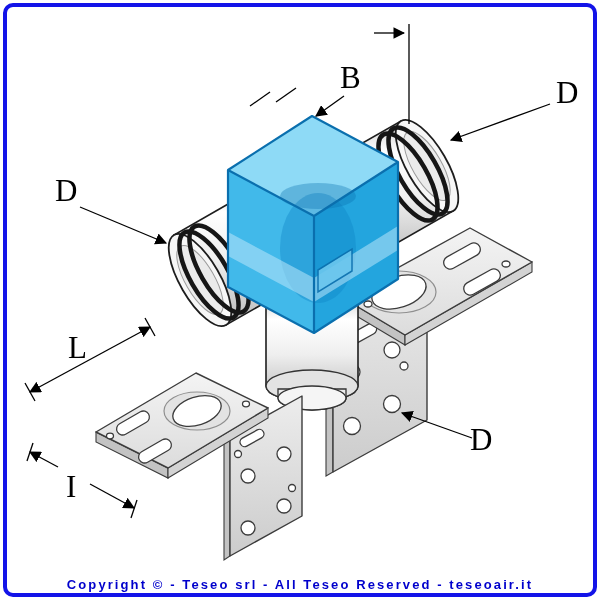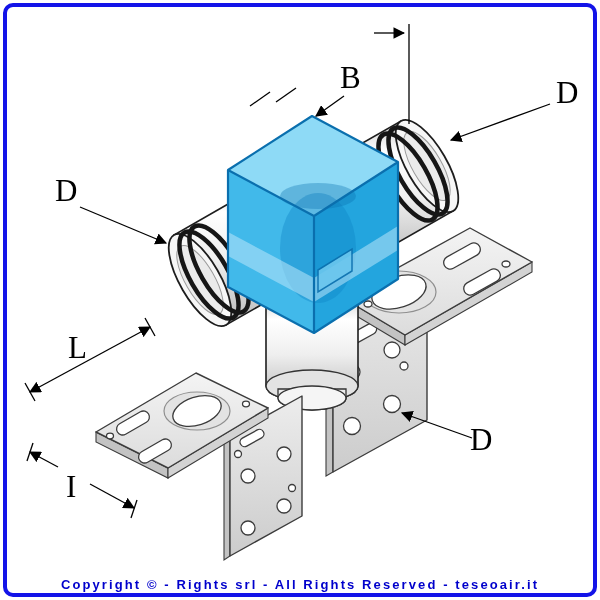--- a/index.html
+++ b/index.html
@@ -162,14 +162,14 @@
     <text class="dim-label" x="340" y="88">B</text>
     <text class="dim-label" x="556" y="103">D</text>
     <text class="dim-label" x="55" y="201">D</text>
     <text class="dim-label" x="470" y="450">D</text>
     <text class="dim-label" x="68" y="358">L</text>
     <text class="dim-label" x="66" y="497">I</text>
   </svg>
 
   <div class="frame"></div>
 
-  <div class="copyright">Copyright © - Rights srl - All Rights Reserved - teseoair.it</div>
+  <div class="copyright">Copyright © - Teseo srl - All Teseo Reserved - teseoair.it</div>
 </div>
 
 </body></html>

